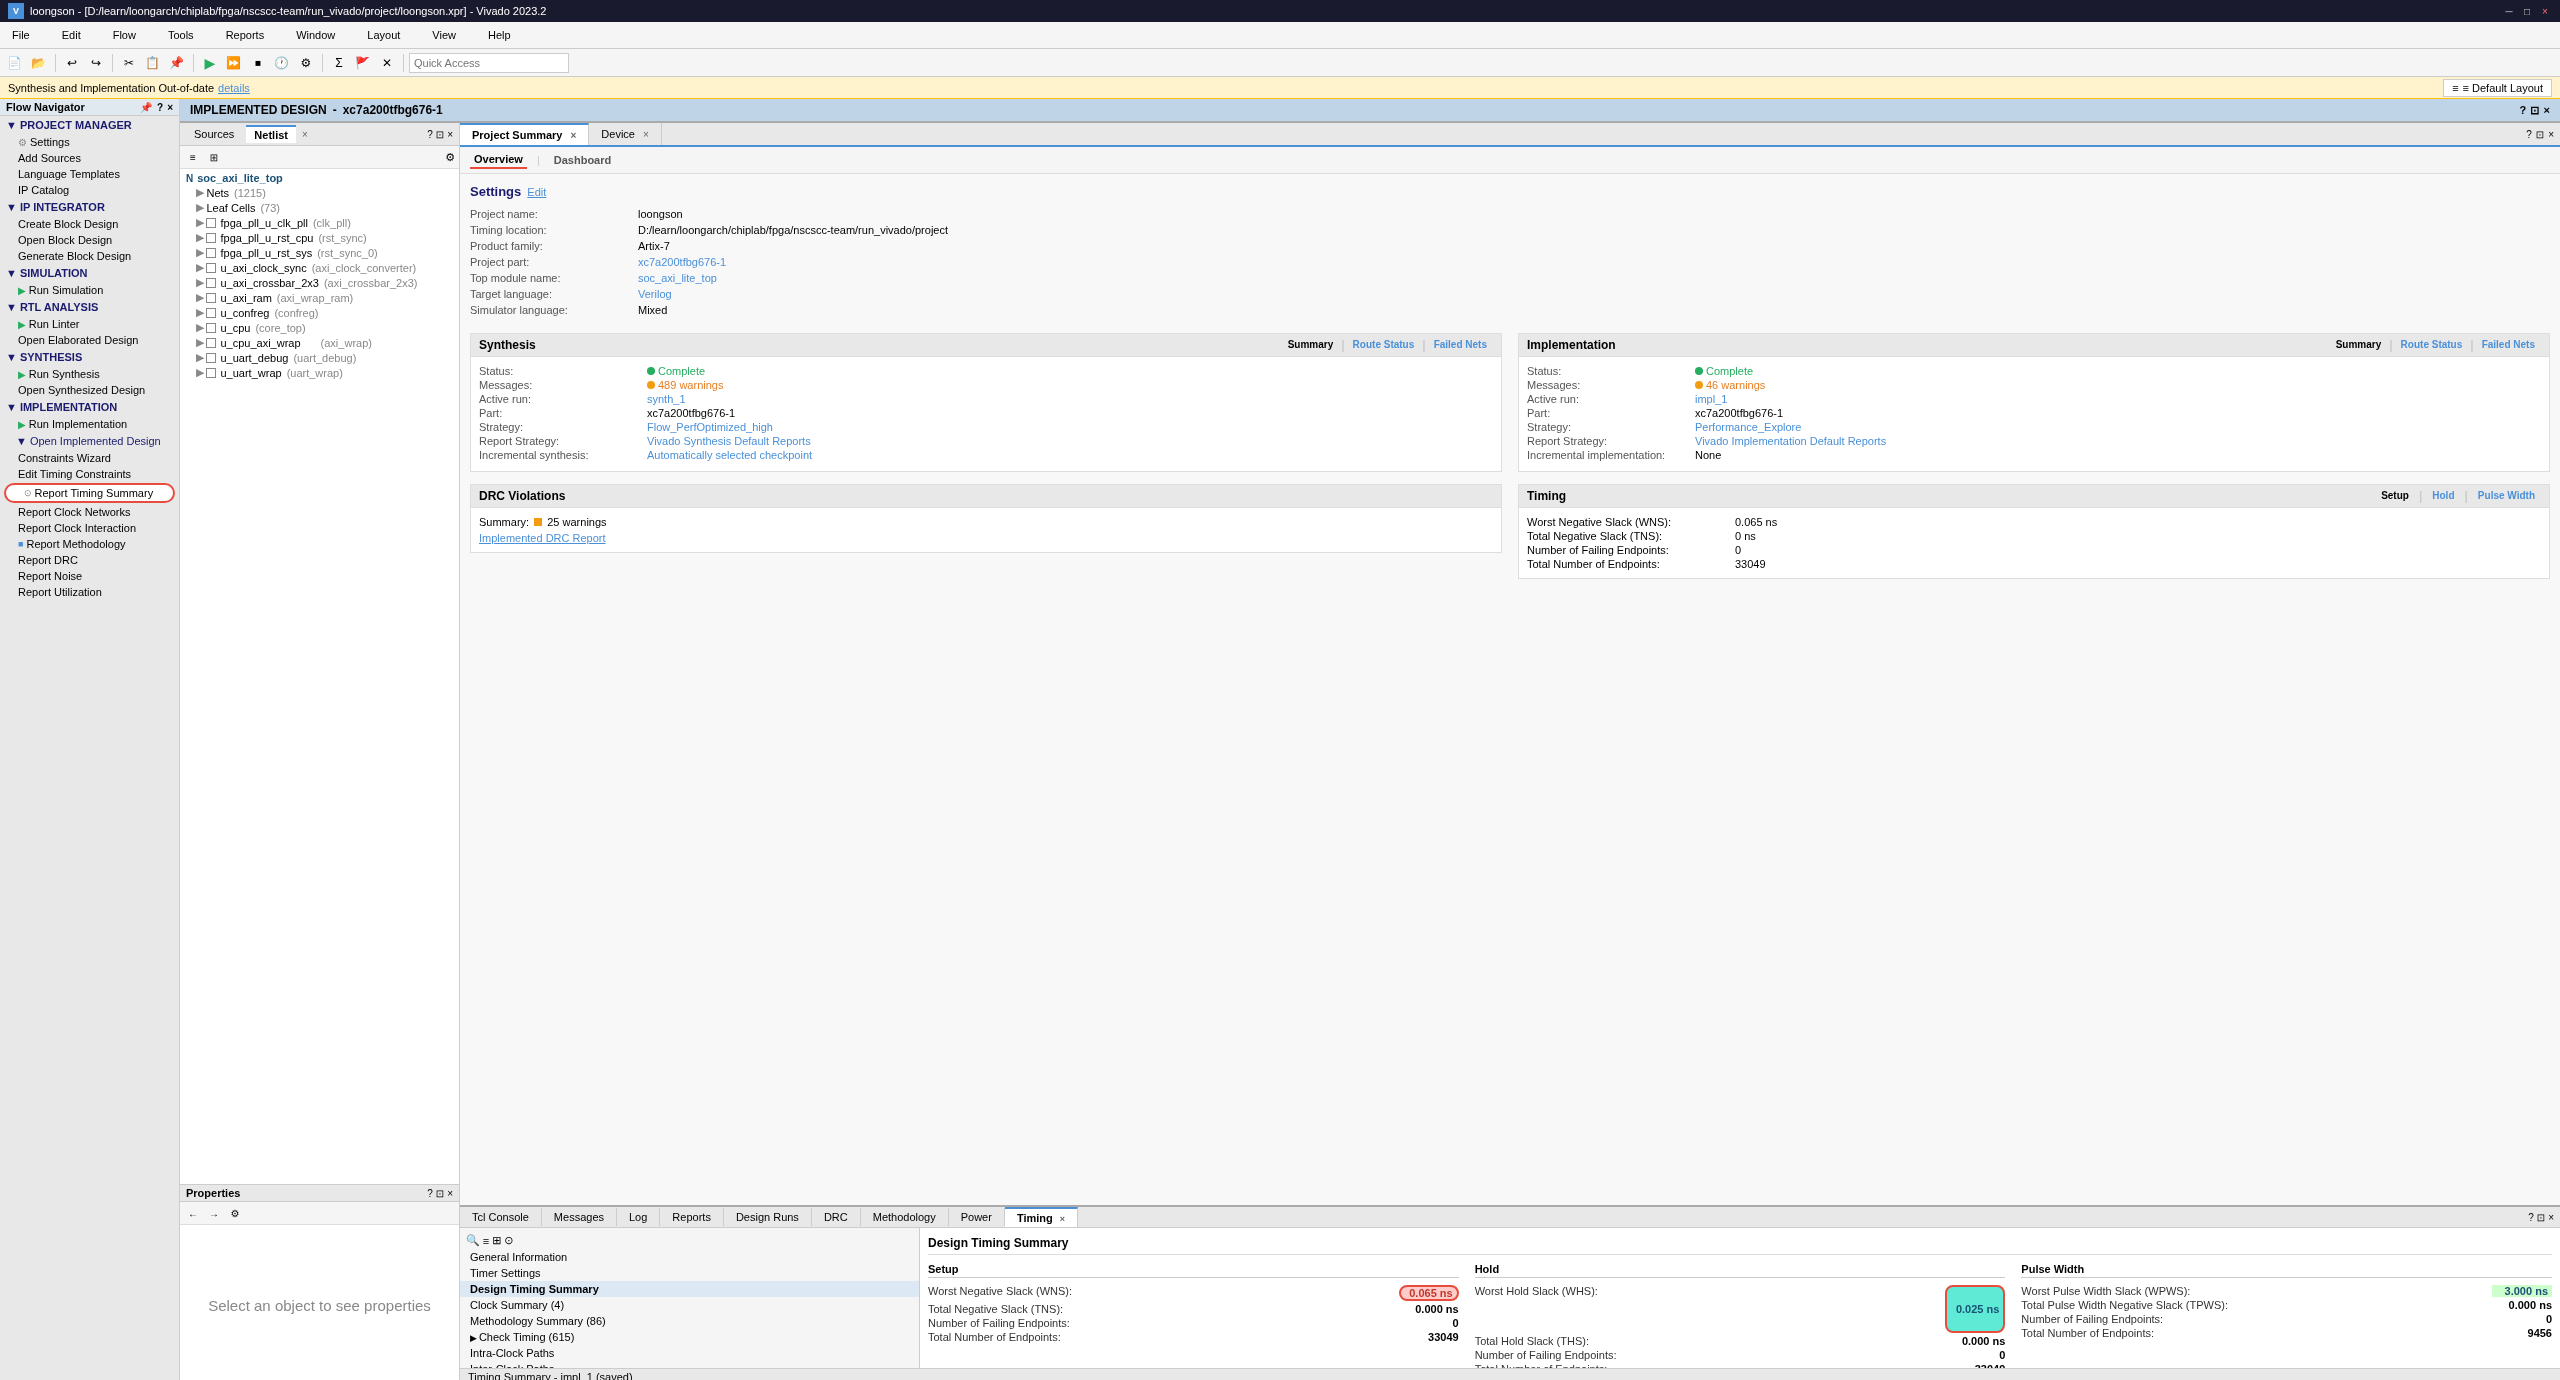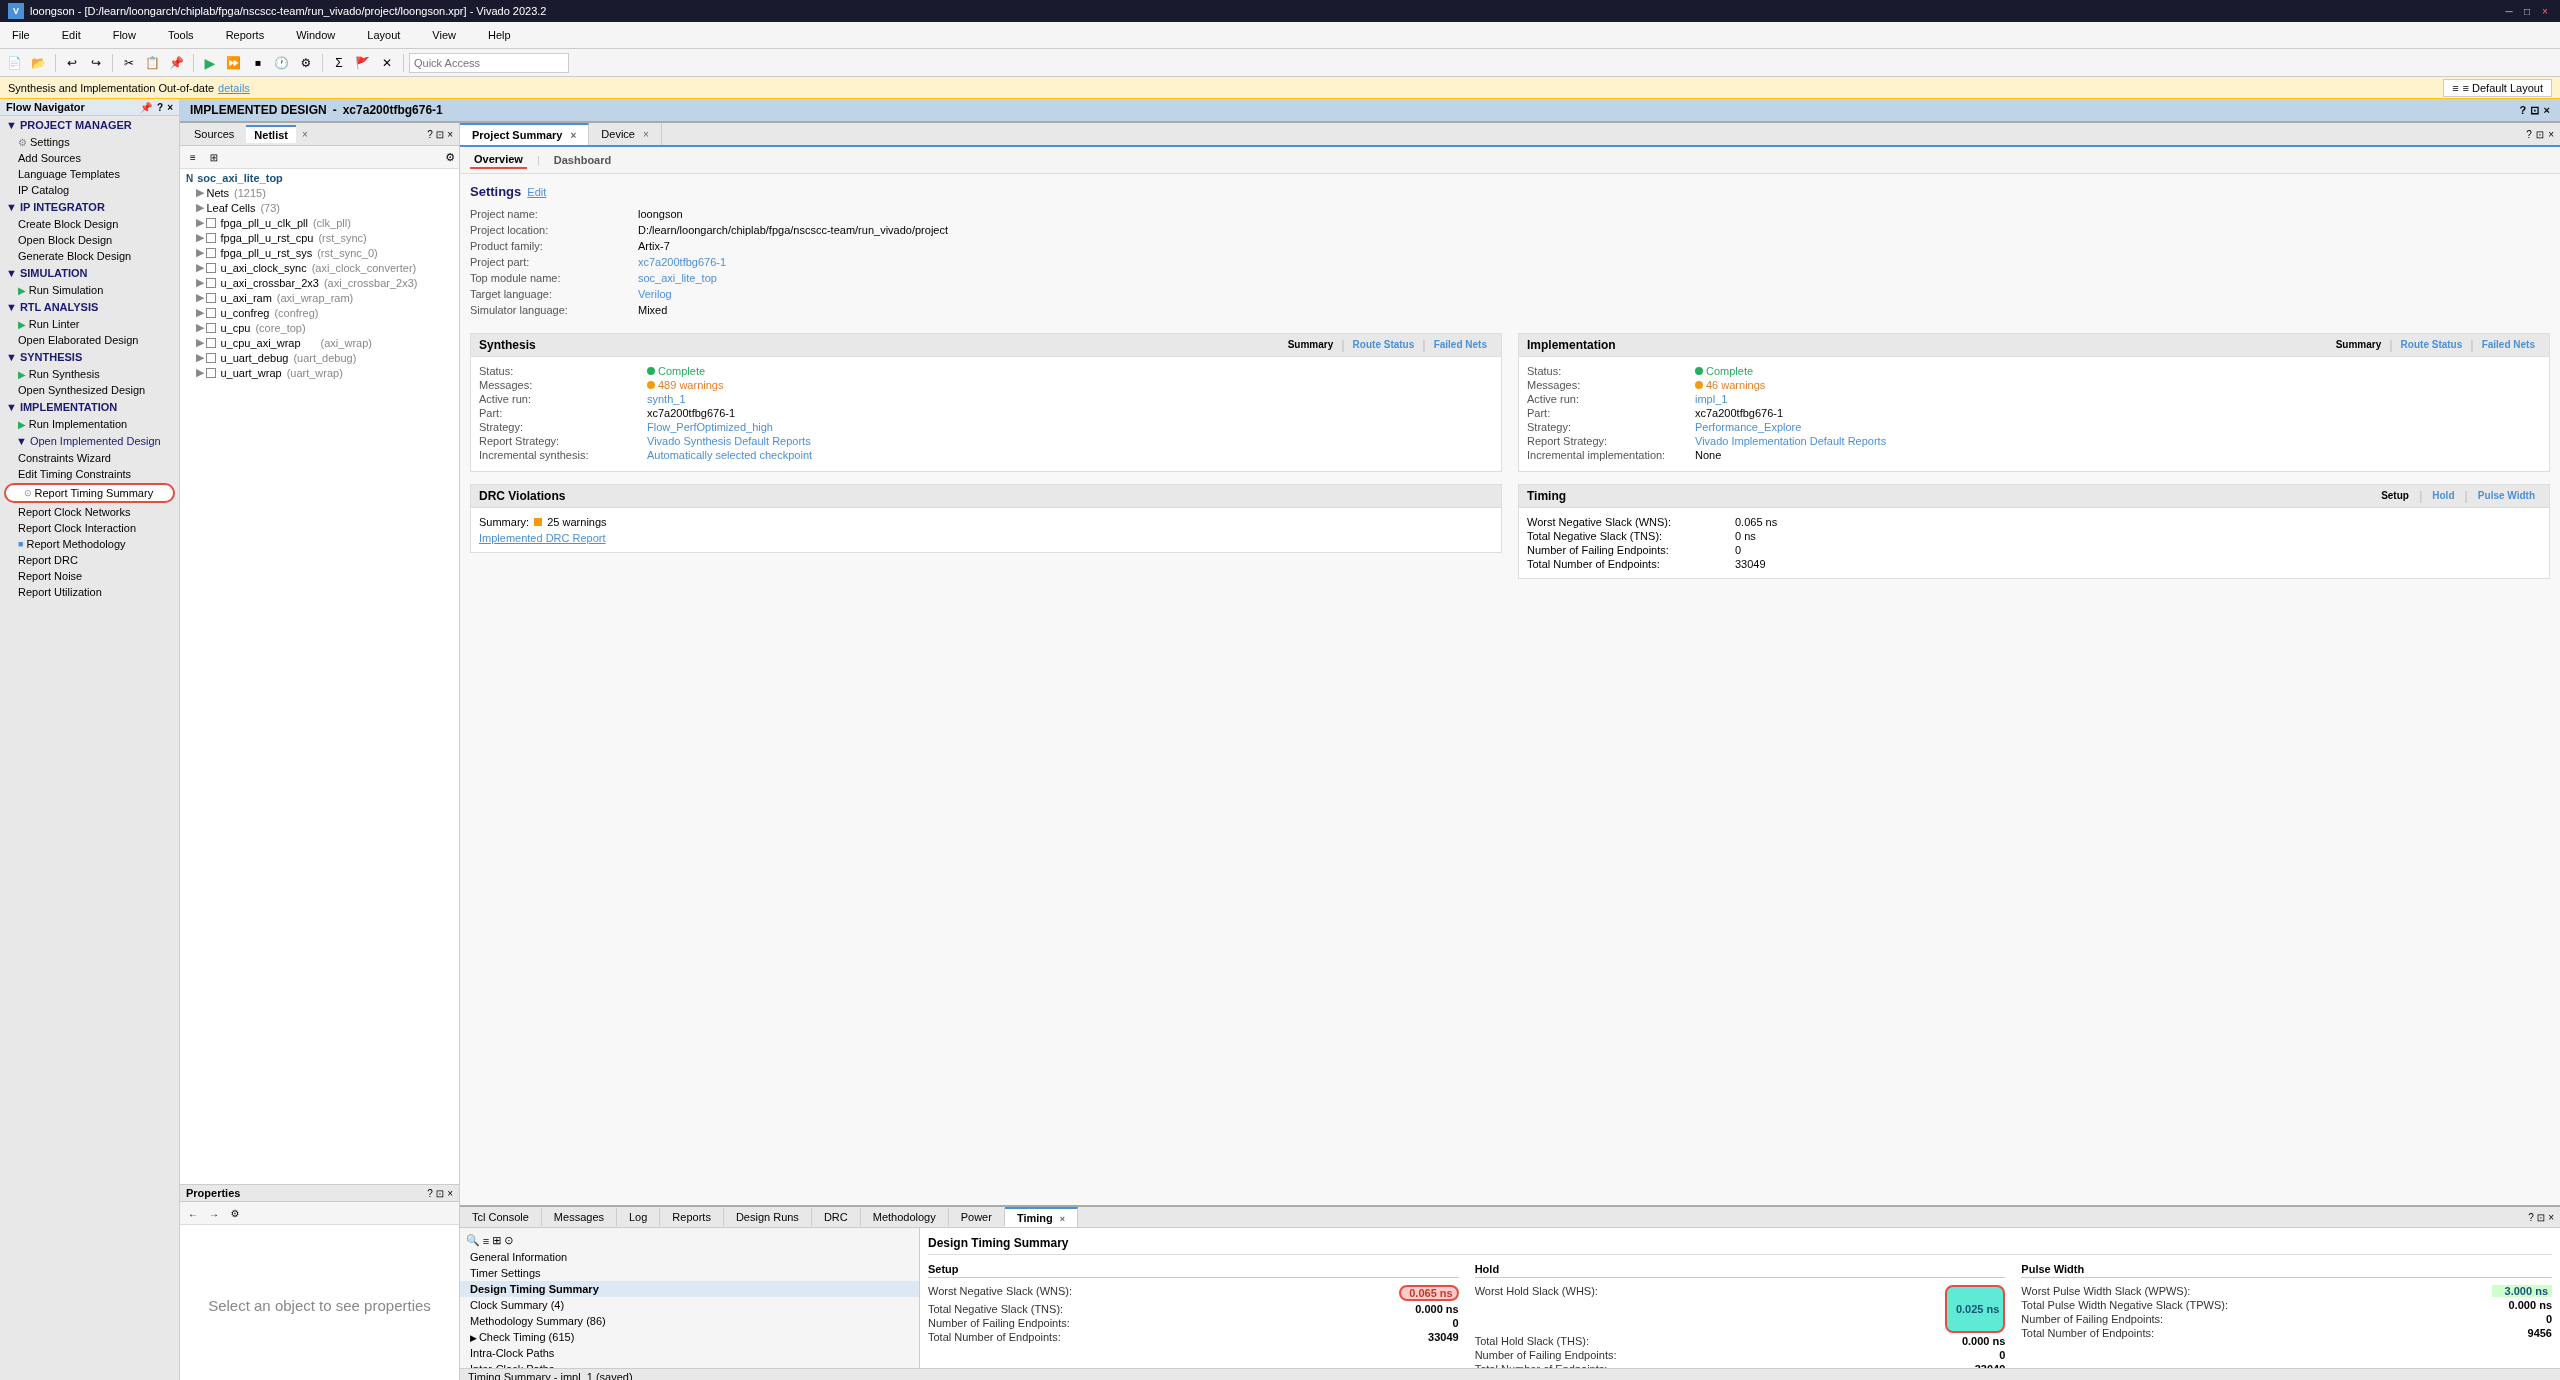--- a/index.html
+++ b/index.html
@@ -509,21 +509,21 @@
 
             <div class="settings-section">
               <div class="settings-title">
                 <span>Settings</span>
                 <a href="#" class="edit-link">Edit</a>
               </div>
               <div class="settings-grid">
                 <span class="settings-label">Project name:</span>
                 <span class="settings-value">loongson</span>
 
-                <span class="settings-label">Project location:</span>
+                <span class="settings-label">Timing location:</span>
                 <span class="settings-value">D:/learn/loongarch/chiplab/fpga/nscscc-team/run_vivado/project</span>
 
                 <span class="settings-label">Product family:</span>
                 <span class="settings-value">Artix-7</span>
 
                 <span class="settings-label">Project part:</span>
                 <span class="settings-value link">xc7a200tfbg676-1</span>
 
                 <span class="settings-label">Top module name:</span>
                 <span class="settings-value link">soc_axi_lite_top</span>

